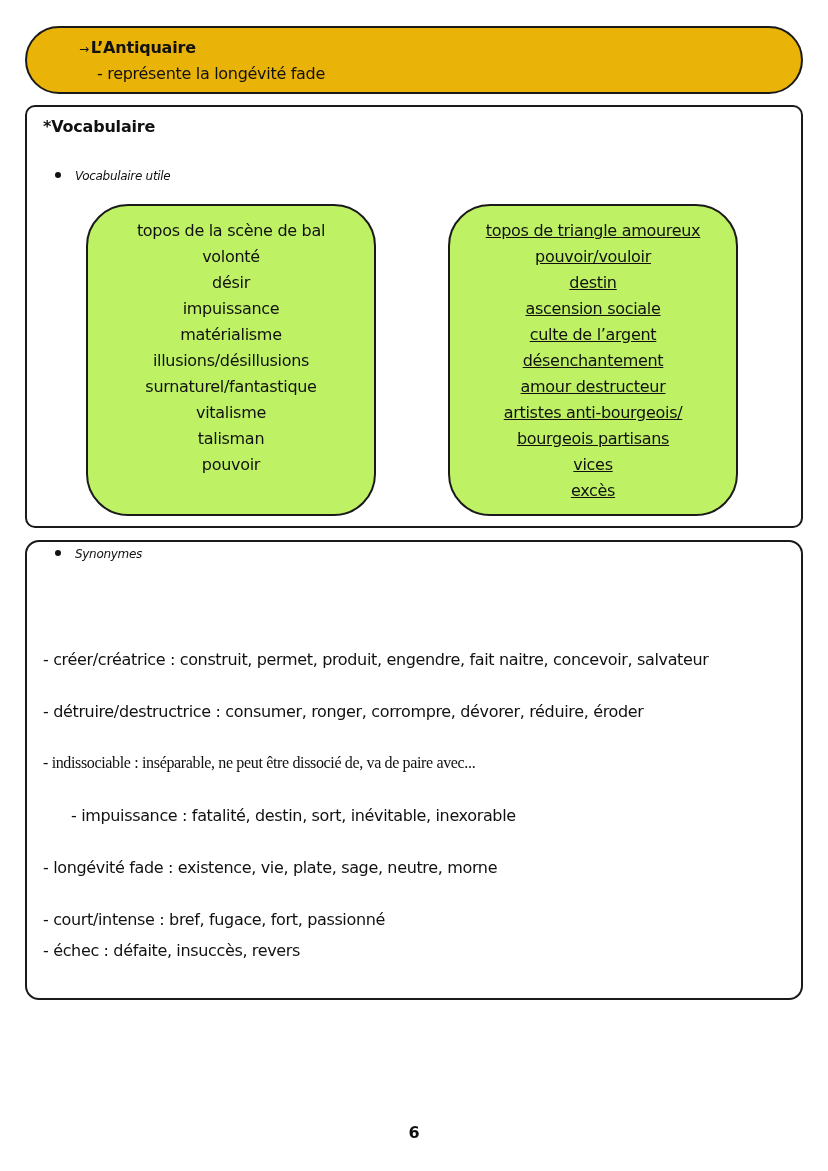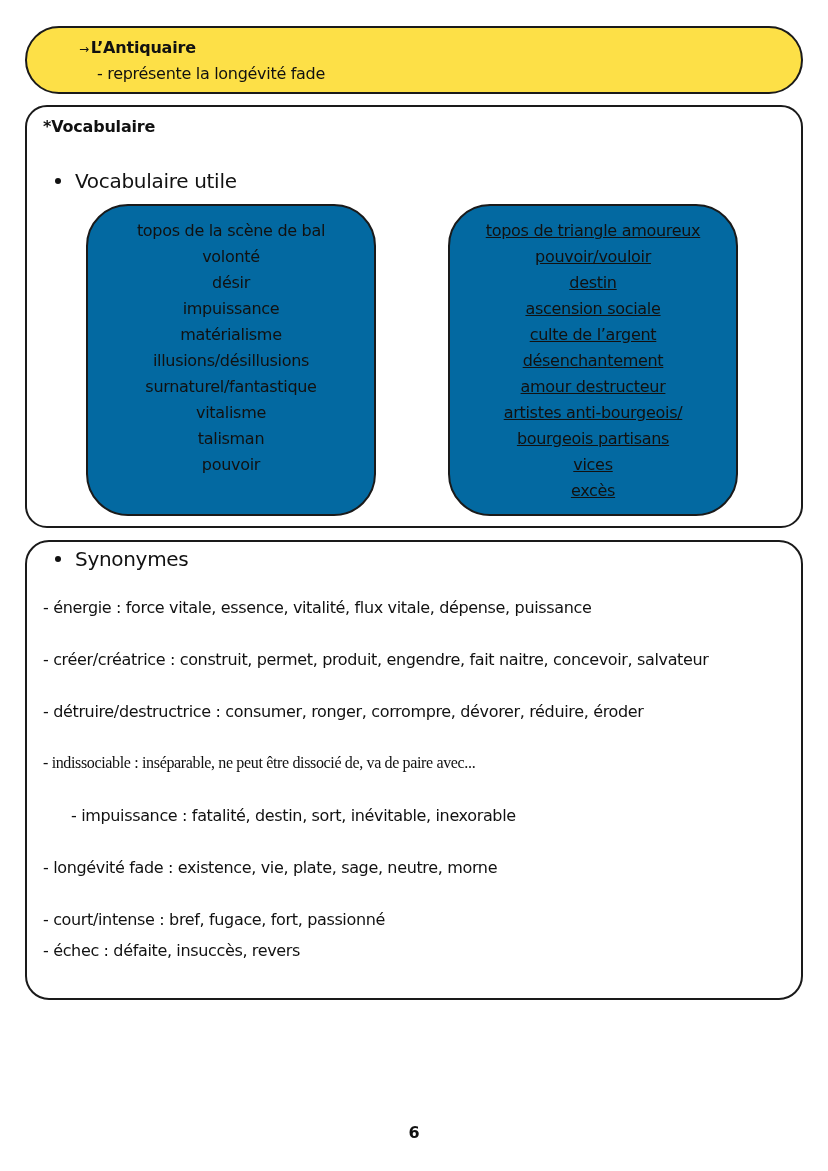--- a/index.html
+++ b/index.html
@@ -20,21 +20,21 @@
       box-sizing: border-box;
       border: 2px solid #1a1a1a;
       background: #ffffff;
     }
     
     .banner {
       left: 25px;
       top: 26px;
       width: 778px;
       height: 68px;
-      background: #fde047;
+      background: #eab308;
       border-radius: 34px;
     }
     .banner-title {
       position: absolute;
       left: 52px;
       top: 10px;
       font-size: 16px;
       font-weight: bold;
       letter-spacing: -0.2px;
     }
@@ -50,54 +50,55 @@
       font-size: 16px;
       letter-spacing: -0.3px;
     }
 
     
     .vocab {
       left: 25px;
       top: 105px;
       width: 778px;
       height: 423px;
-      border-radius: 22px;
+      border-radius: 10px;
     }
     .vocab-title {
       position: absolute;
       left: 16px;
       top: 10px;
       font-size: 16px;
       font-weight: bold;
       letter-spacing: -0.2px;
     }
     .bullet-line {
       position: absolute;
       left: 28px;
-      font-size: 20px;
+      font-size: 12px;
       letter-spacing: -0.3px;
+      font-style: italic;
     }
     .bullet-line .dot {
       display: inline-block;
       width: 6px;
       height: 6px;
       border-radius: 50%;
       background: #111111;
       margin-right: 14px;
       vertical-align: middle;
       position: relative;
       top: -2px;
     }
     .vocab .bullet-line { top: 62px; }
 
     .pink {
       position: absolute;
       box-sizing: border-box;
       border: 2px solid #1a1a1a;
-      background: #0369a1;
+      background: #bef264;
       border-radius: 42px;
       text-align: center;
       padding-top: 12px;
     }
     .pink.left {
       left: 59px;
       top: 97px;
       width: 290px;
       height: 312px;
     }
@@ -115,21 +116,21 @@
       letter-spacing: -0.3px;
       white-space: nowrap;
     }
 
     
     .syn {
       left: 25px;
       top: 540px;
       width: 778px;
       height: 460px;
-      border-radius: 24px;
+      border-radius: 14px;
     }
     .syn .bullet-line { top: 5px; }
     .syn-line {
       position: absolute;
       left: 16px;
       font-size: 16px;
       letter-spacing: -0.35px;
       white-space: nowrap;
     }
 
@@ -184,21 +185,20 @@
     <span class="item">bourgeois partisans</span>
     <span class="item">vices</span>
     <span class="item">excès</span>
   </div>
 </div>
 
 <div class="box syn">
   <div class="bullet-line">
     <span class="dot"></span><span>Synonymes</span>
   </div>
-  <div class="syn-line" style="top:56px;">- énergie : force vitale, essence, vitalité, flux vitale, dépense, puissance</div>
   <div class="syn-line" style="top:108px;">- créer/créatrice : construit, permet, produit, engendre, fait naitre, concevoir, salvateur</div>
   <div class="syn-line" style="top:160px;">- détruire/destructrice : consumer, ronger, corrompre, dévorer, réduire, éroder</div>
   <div class="syn-line" style="top:212px;font-family:Liberation Serif, serif;">- indissociable : inséparable, ne peut être dissocié de, va de paire avec...</div>
   <div class="syn-line" style="top:264px;margin-left:28px;">- impuissance : fatalité, destin, sort, inévitable, inexorable</div>
   <div class="syn-line" style="top:316px;">- longévité fade : existence, vie, plate, sage, neutre, morne</div>
   <div class="syn-line" style="top:368px;">- court/intense : bref, fugace, fort, passionné</div>
   <div class="syn-line" style="top:399px;">- échec : défaite, insuccès, revers</div>
 </div>
 
 <div class="page-number">6</div>

